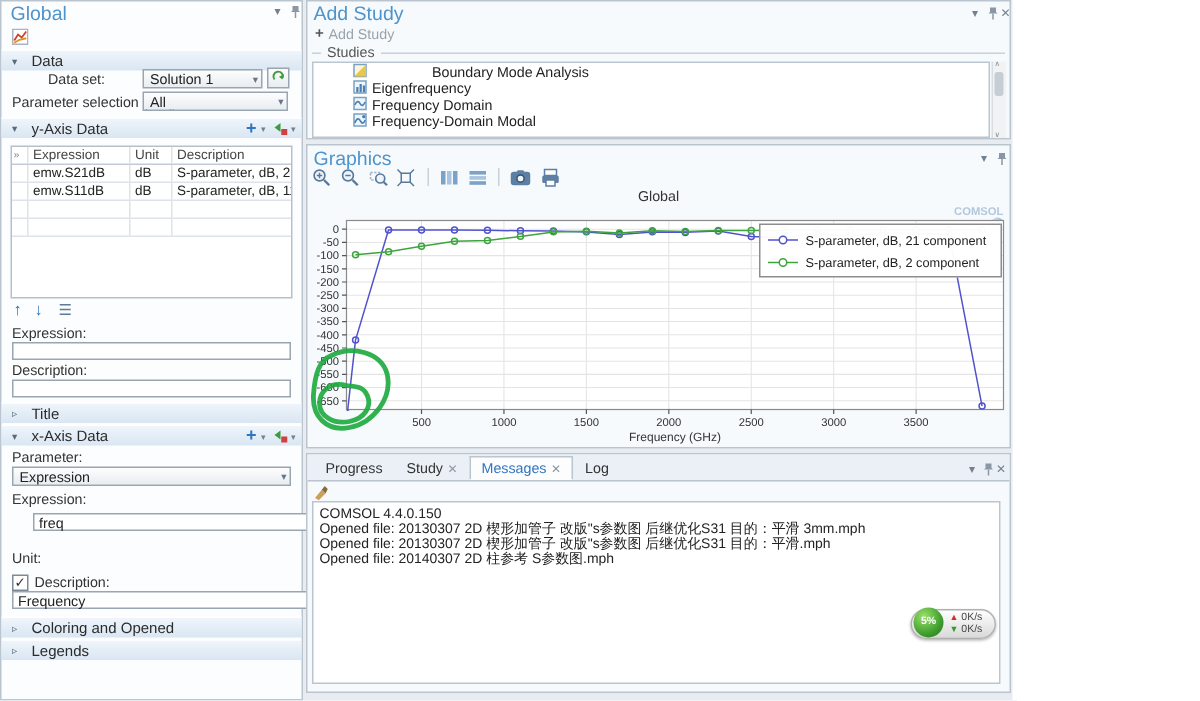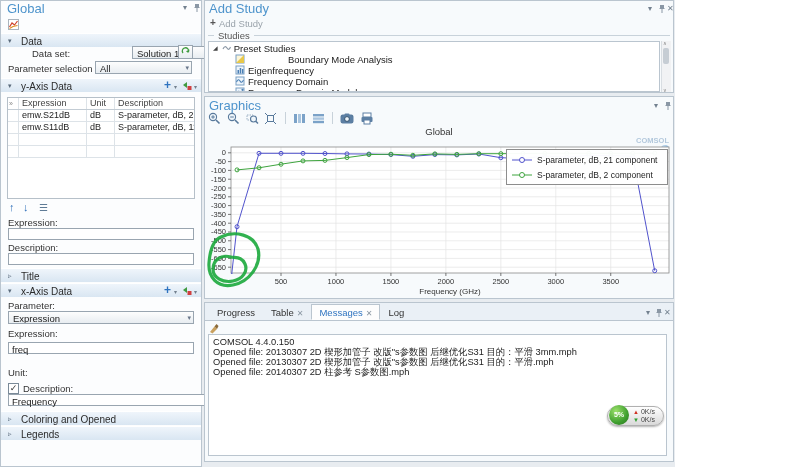--- a/index.html
+++ b/index.html
@@ -83,21 +83,21 @@
         <polyline points="1.5,9.5 5,7.5 9.5,6.5" fill="none" stroke="#e09020" stroke-width="1.2"></polyline>
       </svg>
   </span>
   <span class="a" style="left:22px;top:33px;font-weight:bold;font-size:10px;color:#333;">Plot</span>
 
   <div class="sechdr" style="top:32px;">
     <span class="tri">▾</span>
     <span class="lbl">Data</span>
   </div>
   <span class="flabel" style="left:7px;top:47px;margin-left:24px;">Data set:</span>
-  <div class="combo" style="left:94px;top:45px;width:80px;height:13px;margin-left:37px;">
+  <div class="combo" style="left:94px;top:45px;width:80px;height:13px;">
     <span>Solution 1</span><span class="arr">▾</span>
   </div>
   <span class="a" style="left:177px;top:44px;width:15px;height:14px;border:1px solid #99a5b0;background:linear-gradient(#fdfdfd,#e8edf1);box-sizing:border-box;text-align:center;">
     <svg width="10" height="10" viewBox="0 0 10 10">
         <path d="M2 7 A3.2 3.2 0 1 1 7.5 6" fill="none" stroke="#3f9b3f" stroke-width="1.3"></path>
         <path d="M8.5 3.5 L7.2 7 L5 5.2 Z" fill="#3f9b3f"></path>
       </svg>
   </span>
   <span class="flabel" style="left:7px;top:62px;">Parameter selection (freq):</span>
   <div class="combo" style="left:94px;top:60px;width:97px;height:13px;">
@@ -174,21 +174,21 @@
           <rect x="5.5" y="5" width="4" height="4" fill="#d04040"></rect>
         </svg>
     </span>
     <span class="glyph a" style="left:193px;top:4px;font-size:6px;">▾</span>
   </div>
   <span class="flabel" style="left:7px;top:299px;">Parameter:</span>
   <div class="combo" style="left:7px;top:310px;width:186px;height:13px;">
     <span>Expression</span><span class="arr">▾</span>
   </div>
   <span class="flabel" style="left:7px;top:327px;">Expression:</span>
-  <div class="tinput" style="left:7px;top:341px;width:186px;height:12px;">freq</div>
+  <div class="tinput" style="left:21px;top:341px;width:186px;height:12px;">freq</div>
   <span class="flabel" style="left:7px;top:356px;margin-top:10px;">Unit:</span>
   <span class="a" style="left:7px;top:382px;width:9px;height:9px;border:1px solid #7a8a98;background:#fff;font-size:9px;line-height:8px;text-align:center;color:#333;">✓</span>
   <span class="flabel" style="left:22px;top:382px;">Description:</span>
   <div class="tinput" style="left:7px;top:393px;width:214px;height:12px;">Frequency</div>
 
   <div class="sechdr" style="top:410px;">
     <span class="tri">▹</span>
     <span class="lbl">Coloring and Opened</span>
   </div>
   <div class="sechdr" style="top:425px;">
@@ -211,27 +211,20 @@
   <span class="a" style="left:5px;top:16px;color:#555;font-weight:bold;font-size:10px;">+</span>
   <span class="a" style="left:14px;top:17px;color:#9aa3ab;font-size:9.5px;">Add Study</span>
 
   <div class="a" style="left:3px;top:29px;width:462px;height:10px;display:flex;align-items:center;">
     <span style="width:6px;height:1px;background:#c8d2da;"></span>
     <span style="padding:0 4px;color:#555;font-size:9.5px;">Studies</span>
     <span style="flex:1;height:1px;background:#c8d2da;"></span>
   </div>
 
   <div class="a" style="left:3px;top:40px;width:452px;height:51px;background:#fff;border:1px solid #bac5cf;box-sizing:border-box;overflow:hidden;padding:1px 0 0 2px;" id="studytree">
-      <div class="treerow">
-        <span style="font-size:6px;color:#444;margin:0 3px 0 2px;">◢</span>
-        <span><svg width="10" height="10" viewBox="0 0 10 10">
-            <path d="M2 6 Q4 2 6 5 Q8 8 9.5 4" fill="none" stroke="#8a97a5" stroke-width="1.2"></path>
-          </svg></span>
-        <span>Preset Studies</span>
-      </div>
       <div class="treerow" style="padding-left: 24px; gap: 40px;">
         <span><svg width="10" height="10" viewBox="0 0 10 10">
             <rect x="1" y="1" width="8" height="8" fill="#fdf6d8" stroke="#7aa0c4"></rect>
             <path d="M1 9 L9 1 L9 9 Z" fill="#e8c84a"></path>
           </svg></span>
         <span>Boundary Mode Analysis</span>
       </div>
       <div class="treerow" style="padding-left: 24px; text-align: right;">
         <span><svg width="10" height="10" viewBox="0 0 10 10">
             <rect x="1" y="1" width="8" height="8" fill="#eef5fb" stroke="#7aa0c4"></rect>
@@ -467,21 +460,21 @@
           <circle cx="11" cy="5" r="2.5" fill="#fff" stroke="#3ea43e"></circle>
         </svg>
         <span>S-parameter, dB, 2 component</span>
       </div>
     </div>
 </div>
 
 <div class="panel" style="left:204px;top:302px;width:470px;height:160px;">
   <div class="tabbar" id="tabbar">
       <div class="tab"><span>Progress</span></div>
-      <div class="tab"><span>Table</span><span class="x">✕</span></div>
+      <div class="tab"><span>Study</span><span class="x">✕</span></div>
       <div class="tab active"><span>Messages</span><span class="x">✕</span></div>
       <div class="tab"><span>Log</span></div>
     </div>
   <span class="glyph a" style="left:441px;top:6px;">▾</span>
   <span class="a" style="left:450px;top:5px;">
     <svg width="8" height="10" viewBox="0 0 8 10">
         <path d="M2 1h4v3l1 1H1l1-1z" fill="#8a97a5"></path>
         <line x1="4" y1="5" x2="4" y2="9" stroke="#8a97a5" stroke-width="1"></line>
       </svg>
   </span>

